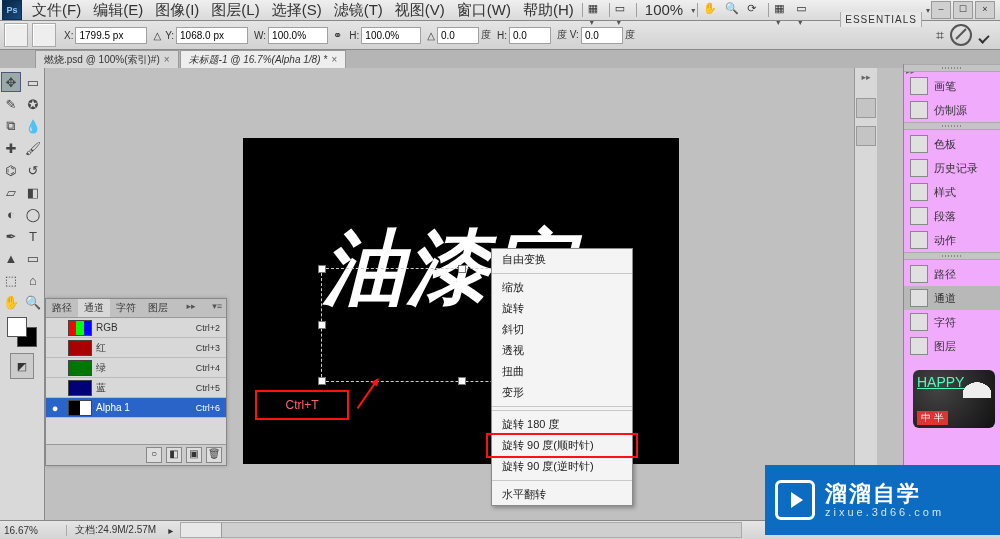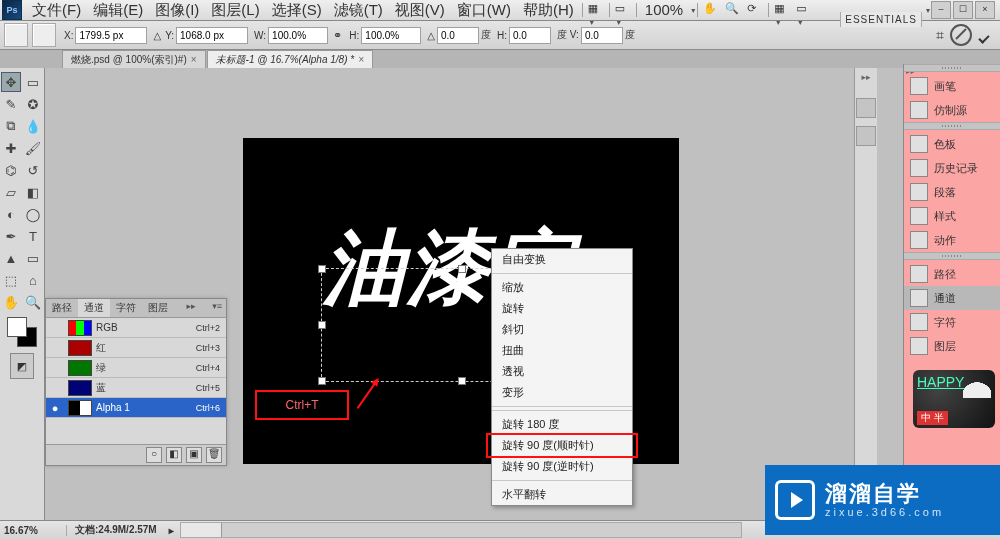--- a/index.html
+++ b/index.html
@@ -37,21 +37,21 @@
   .circ-icon { width:18px; height:18px; border:2px solid #555; border-radius:50%;
     position:relative; }
   .circ-icon.slash::after{content:''; position:absolute; left:2px; top:7px; width:14px;
     height:2px; background:#555; transform:rotate(-45deg);}
   .check-icon { width:18px; height:18px; position:relative;}
   .check-icon::after{content:''; position:absolute; left:3px; top:7px; width:4px; height:8px;
     border-right:2px solid #333; border-bottom:2px solid #333; transform:rotate(45deg);}
 
   
   .tabstrip { height:18px; background:#b5b5b5; border-bottom:1px solid #888;
-    display:flex; padding-left:62px;}
+    display:flex; padding-left:35px;}
   .tab { background:#d8d8d8; border:1px solid #999; border-bottom:none; font-size:10px;
     padding:1px 8px; margin-right:1px; display:flex; align-items:center; gap:4px;}
   .tab.active { background:#eee; font-style:italic; }
   .tab .x { font-size:10px; color:#666;}
 
   
   .main { position:absolute; top:68px; left:0; right:0; bottom:18px; display:flex;
     background:#c0c0c0;}
   .toolbox { width:44px; background:#d9d9d9; border-right:1px solid #8a8a8a;
     display:flex; flex-direction:column; align-items:center; padding:3px 0; }
@@ -124,36 +124,36 @@
   .row .alpha{ background:linear-gradient(90deg,#000 50%,#fff 50%); }
   .row .name { flex:1;}
   .row .sc { font-size:9px; padding-right:6px;}
   .panel-footer { display:flex; justify-content:flex-end; gap:4px; padding:2px 4px;
     background:#ccc; border-top:1px solid #999;}
   .panel-footer span{ width:14px; height:14px; border:1px solid #888; background:#ddd;
     font-size:10px; text-align:center; line-height:12px;}
 
   
   .rdock { position:absolute; top:64px; right:0; bottom:18px; width:96px;
-    background:#fca5a5; border-left:1px solid #8a8a8a; }
+    background:#f0abfc; border-left:1px solid #8a8a8a; }
   .rdock .group-sep{ height:6px; background:#c4c4c4; border-top:1px solid #aaa;
     border-bottom:1px solid #aaa; margin:0 0 2px; position:relative;}
   .rdock .group-sep::before{content:''; position:absolute; left:50%; top:2px; width:20px; height:2px;
     background:repeating-linear-gradient(90deg,#888 0 1px,transparent 1px 3px);
     transform:translateX(-50%);}
   .rdock-row { display:flex; align-items:center; padding:3px 6px; font-size:11px;
     gap:6px; }
   .rdock-row.active { background:#b8b8b8;}
   .rdock-row .ic { width:16px; height:16px; border:1px solid #888; background:#e0e0e0;}
   .rdock .arrs { position:absolute; left:2px; top:2px; font-size:9px; color:#666;}
 
   
   .status { position:absolute; bottom:0; left:0; right:0; height:18px;
     background:linear-gradient(#e5e5e5,#d4d4d4); border-top:1px solid #888;
-    display:flex; align-items:center; font-size:10px;font-weight:bold;}
+    display:flex; align-items:center; font-size:10px;}
   .status .zoom { width:58px; padding:0 4px; border-right:1px solid #aaa;}
   .status .doc  { padding:0 8px; }
   .status .sb-r { position:absolute; left:180px; width:560px; height:14px;
     background:#cfcfcf; border:1px solid #aaa;}
   .status .sb-r .thumb{ position:absolute; left:0; width:40px; top:0; bottom:0;
     background:#e8e8e8; border-right:1px solid #999;}
 
   
   .badge-happy { position:absolute; right:5px; top:370px; width:74px; height:50px;
     background:radial-gradient(circle at 30% 30%, #444, #111); border-radius:6px;
@@ -335,22 +335,22 @@
       <div class="annotate" style="left:12px; top:252px;">Ctrl+T</div>
       <div class="arrow" style="left:107px; top:255px; transform:rotate(-55deg);"></div>
     </div>
 
     <div class="ctx">
       <div class="ctx-item">自由变换</div>
       <div class="ctx-sep"></div>
       <div class="ctx-item">缩放</div>
       <div class="ctx-item">旋转</div>
       <div class="ctx-item">斜切</div>
+      <div class="ctx-item">透视</div>
       <div class="ctx-item">扭曲</div>
-      <div class="ctx-item">透视</div>
       <div class="ctx-item">变形</div>
       <div class="ctx-sep"></div>
       <div class="ctx-sep"></div>
       <div class="ctx-item">旋转 180 度</div>
       <div class="ctx-item marked">
         <span>旋转 90 度(顺时针)</span>
         <span class="ctx-outline"></span>
       </div>
       <div class="ctx-item">旋转 90 度(逆时针)</div>
       <div class="ctx-sep"></div>
@@ -429,25 +429,25 @@
   <div class="rdock-row">
       <span class="ic"></span>
       <span>色板</span>
     </div>
   <div class="rdock-row">
       <span class="ic"></span>
       <span>历史记录</span>
     </div>
   <div class="rdock-row">
       <span class="ic"></span>
+      <span>样式</span>
+    </div>
+  <div class="rdock-row">
+      <span class="ic"></span>
       <span>段落</span>
-    </div>
-  <div class="rdock-row">
-      <span class="ic"></span>
-      <span>样式</span>
     </div>
   <div class="rdock-row">
       <span class="ic"></span>
       <span>动作</span>
     </div>
   <div class="group-sep"></div>
   <div class="rdock-row">
       <span class="ic"></span>
       <span>路径</span>
     </div>

